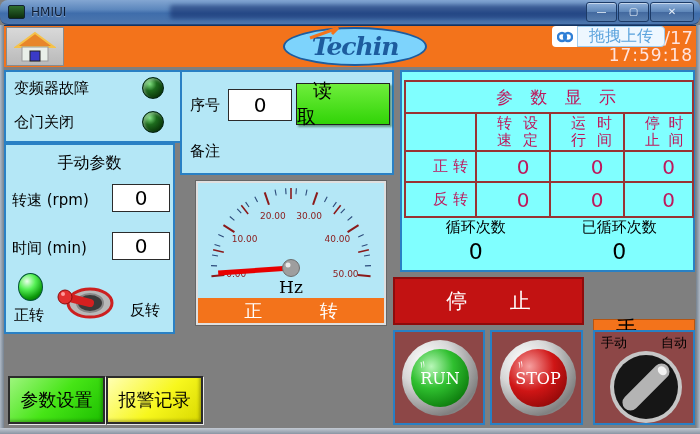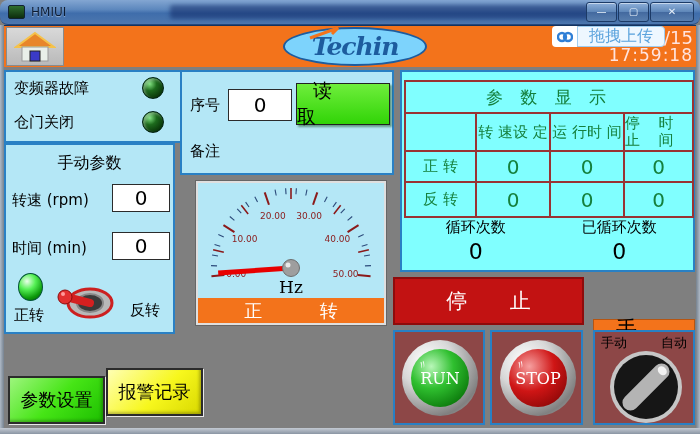--- a/index.html
+++ b/index.html
@@ -56,21 +56,21 @@
     border:1px solid #021;box-shadow:inset 2px 2px 3px rgba(255,255,255,.35);}
   .led-bright{width:25px;height:28px;border-radius:50%;
     background:radial-gradient(circle at 35% 28%,#eaffea 0%,#55f055 35%,#0c9a0c 70%,#064d06 100%);
     border:1px solid #053;}
 
   
   .cyanpanel{background:#80ffff;border:2px solid #2980c4;}
   .ptable{display:grid;grid-template-columns:71px 74px 74px 69px;
     grid-template-rows:32px 38px 31px 35px;border:1px solid #993333;}
   .ptable > div{border:1px solid #993333;display:flex;align-items:center;justify-content:center;
-    font-size:15px;color:#15803d;}
+    font-size:15px;color:#be185d;padding-left:20px;}
   .ptable .title{grid-column:1/5;font-size:17px;letter-spacing:6px;}
   .ptable .num{font-size:20px;}
   .hdr2{display:flex;flex-direction:row;line-height:17px;font-size:15px;align-items:center;}
 
   
   .stopbar{background:#c21212;border:2px solid #8e0b0b;color:#fff;font-size:21px;
     display:flex;align-items:center;justify-content:center;letter-spacing:18px;text-indent:18px;}
   .manualbar{background:#f3731b;border:1px solid #b55512;color:#000;font-size:21px;
     display:flex;align-items:center;justify-content:center;letter-spacing:22px;text-indent:22px;margin-top:42px;}
   .maroon{background:#8d4747;border:2px solid #2980c4;}
@@ -139,21 +139,21 @@
       <span>Techin</span>
     </div>
   </div>
   <div class="abs upload-iconbox">
     <svg width="16" height="12" viewBox="0 0 16 12">
       <circle cx="5" cy="6" r="4" fill="none" stroke="#2f7fd6" stroke-width="2.4"></circle>
       <circle cx="11" cy="6" r="4" fill="none" stroke="#2f7fd6" stroke-width="2.4"></circle>
     </svg>
   </div>
   <div class="abs upload-chip">拖拽上传</div>
-  <div class="abs page-ind">/15</div>
+  <div class="abs page-ind">/17</div>
   <div class="abs clock">17:59:18</div>
 
   <div class="abs bluepanel" style="left:4px;top:70px;width:197px;height:73px;padding-left:8px;">
     <div class="abs label" style="left:8px;top:7px;">变频器故障</div>
     <div class="abs led-dark" style="left:136px;top:5px;"></div>
     <div class="abs label" style="left:8px;top:41px;">仓门关闭</div>
     <div class="abs led-dark" style="left:136px;top:39px;"></div>
   </div>
 
   <div class="abs bluepanel" style="left:4px;top:143px;width:171px;height:191px;">
@@ -299,15 +299,15 @@
         <circle cx="37" cy="37" r="32" fill="#161616"></circle>
         <g transform="rotate(45 37 37)">
           <rect x="29" y="7" width="16" height="60" rx="8" fill="#b4b4b4"></rect>
           <ellipse cx="37" cy="14" rx="5" ry="4" fill="#f2f2f2"></ellipse>
         </g>
       </svg>
     </div>
   </div>
 
   <div class="abs navbtn green" style="left:8px;top:376px;width:97px;height:48px;">参数设置</div>
-  <div class="abs navbtn yellow" style="left:106px;top:368px;width:97px;height:48px;">报警记录</div>
+  <div class="abs navbtn yellow" style="left:106px;top:376px;width:97px;height:48px;">报警记录</div>
 
 </div>
 
 </body></html>

